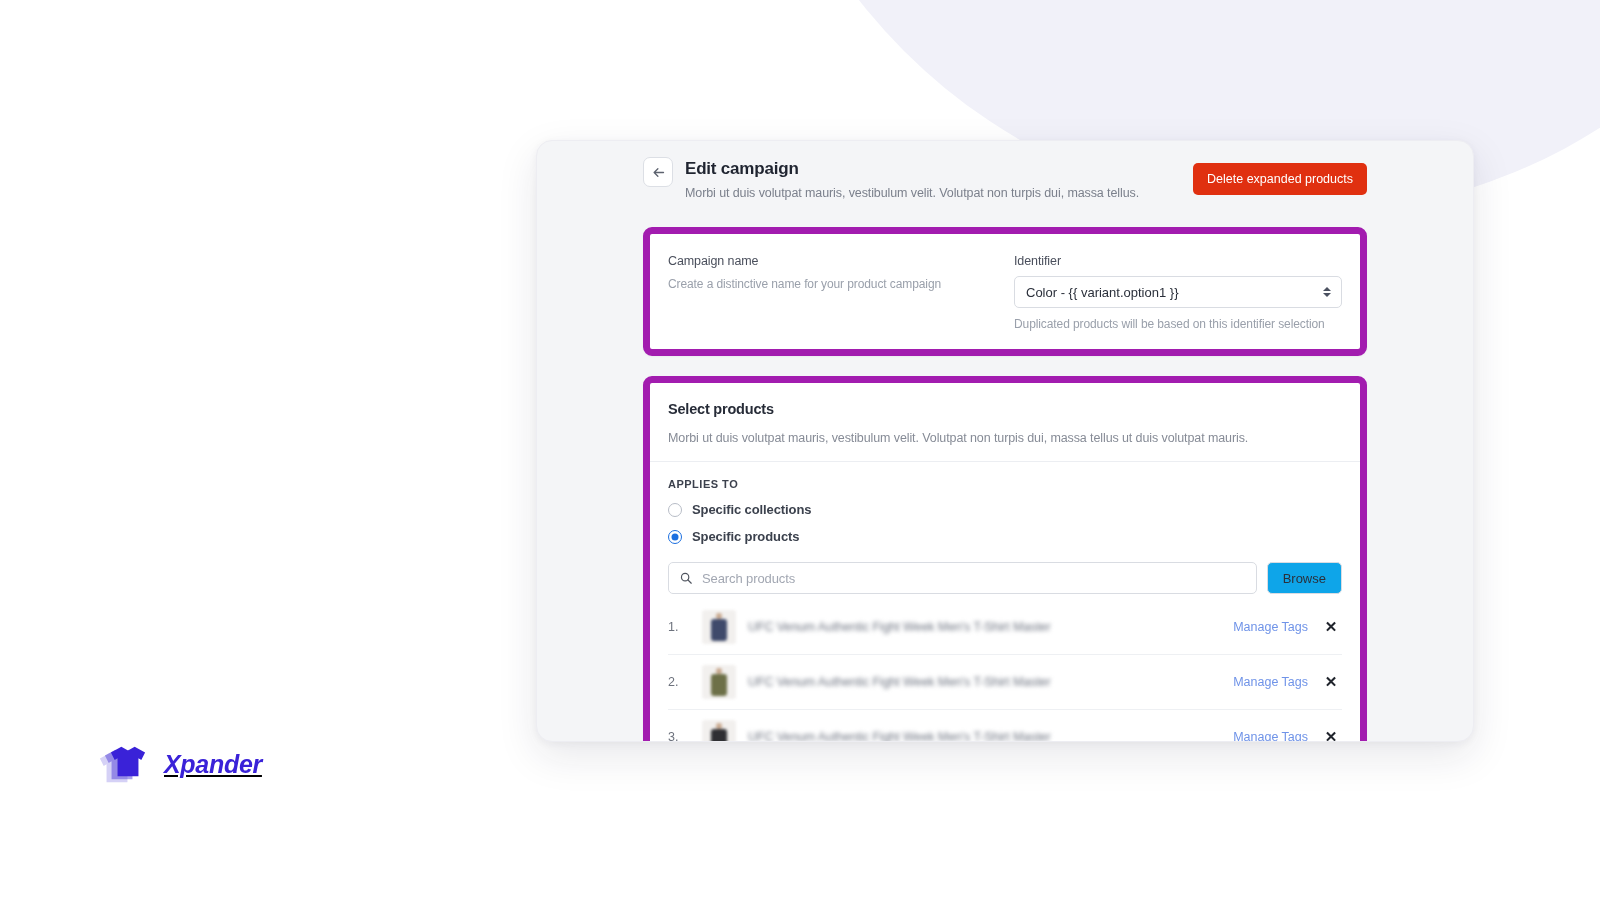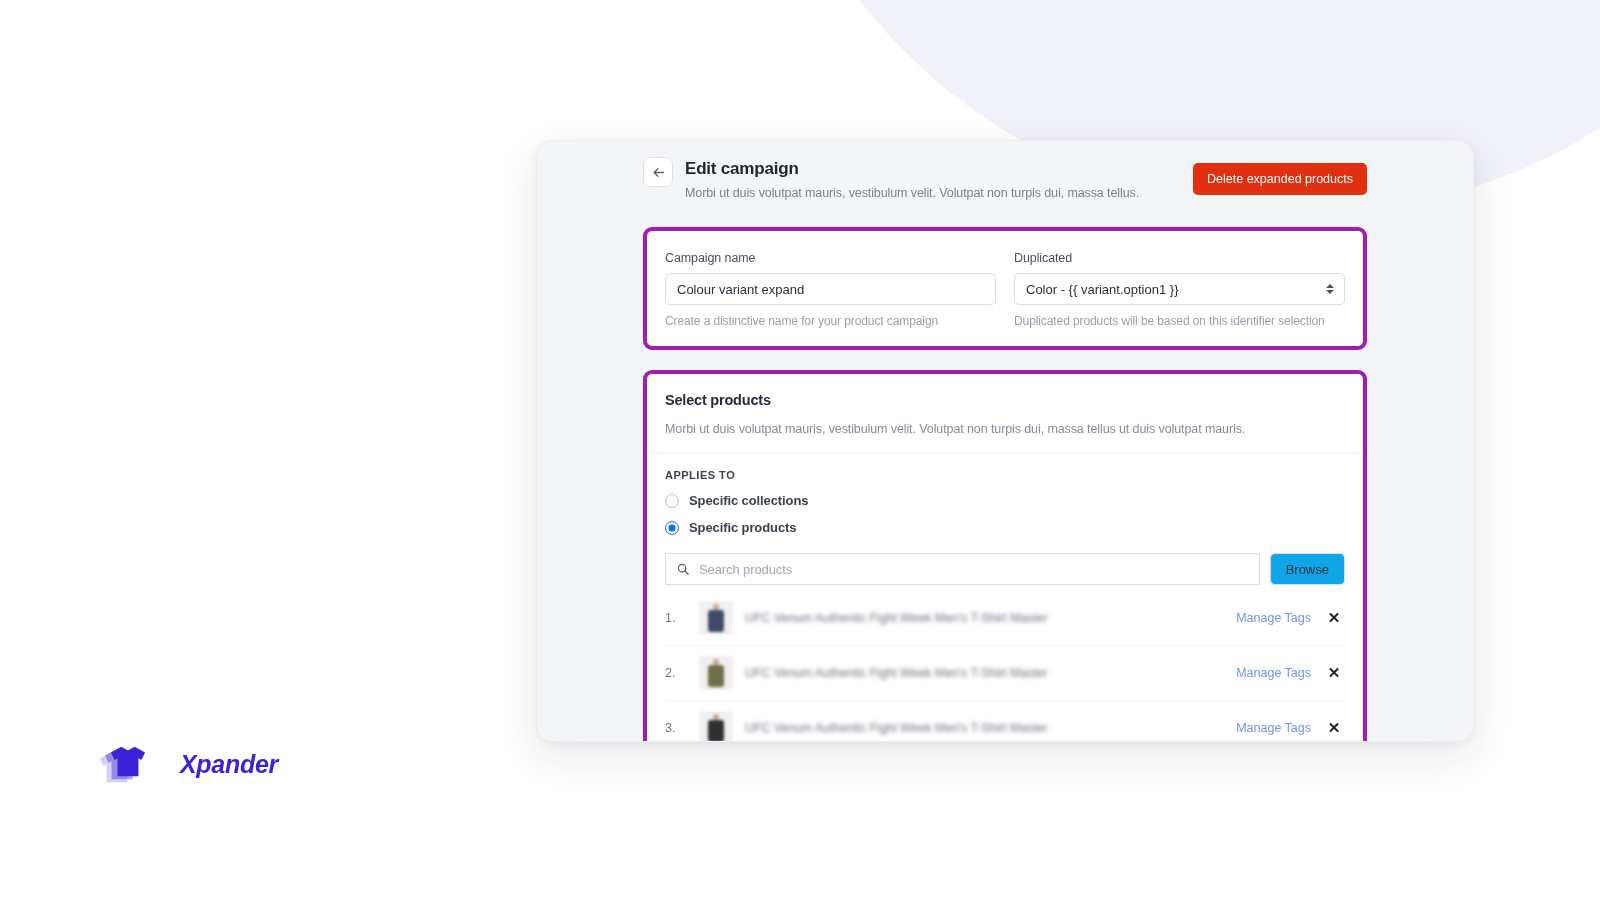--- a/index.html
+++ b/index.html
@@ -33,21 +33,21 @@
   .subcopy {
     margin-top: 38px;
     font-size: 21px;
     line-height: 1.62;
     color: #20213a;
     letter-spacing: -0.1px;
     max-width: 380px;
   }
 
   
-  .logo-wrap { position:absolute; left: 98px; top: 742px; display:flex; align-items:center; gap:30px; }
+  .logo-wrap { position:absolute; left: 98px; top: 742px; display:flex; align-items:center; gap:14px;text-decoration:underline; }
   .logo-mark { position: relative; width: 52px; height: 44px; }
   .tee { position:absolute; width: 38px; height: 38px; }
   .tee svg { display:block; width:100%; height:100%; }
   .tee.back1 { left: 0px;  top: 6px; opacity: .28; }
   .tee.back2 { left: 5px;  top: 3px; opacity: .5; }
   .tee.front { left: 11px; top: 0px; opacity: 1; }
   .logo-text {
     font-size: 25px; font-weight: 700; font-style: italic;
     color: #3a22d8; letter-spacing: -0.3px;
   }
@@ -86,21 +86,21 @@
     position:absolute; right: 106px; top: 22px;
     background:#e03010; color:#fff;
     border:none; border-radius:5px;
     font-size: 12.5px; font-family:"Liberation Sans", sans-serif;
     padding: 9px 14px; cursor:pointer; white-space:nowrap;
   }
 
   
   .card {
     background:#fff;
-    border:4px solid #a21caf;
+    border:7px solid #a21caf;
     border-radius: 9px;
     margin: 0 106px 20px 106px;
     box-shadow: 0 1px 2px rgba(30,32,60,.04);
   }
   .form-card { padding: 20px 18px 18px 18px; display:flex; gap: 18px; }
   .field { flex: 1 1 0; min-width: 0; }
   .field-label { font-size: 12.5px; color:#4a4f5c; margin-bottom: 8px; letter-spacing:-.1px; }
   .field-ctrl {
     width:100%; height: 32px;
     border:1px solid #d9dce2; border-radius:5px;
@@ -140,21 +140,21 @@
   .radio.on::after {
     content:""; position:absolute; left:50%; top:50%;
     width:7px; height:7px; border-radius:50%;
     background:#1b6fe0; transform: translate(-50%,-50%);
   }
   .radio-label { font-size: 13px; color:#3b414d; letter-spacing:-.1px;font-weight:bold; }
 
   .search-row { display:flex; gap:10px; margin-top: 18px; align-items:center; }
   .search-box {
     flex:1; height: 32px;
-    border:1px solid #d9dce2; border-radius:0; background:#fff;
+    border:1px solid #d9dce2; border-radius:5px; background:#fff;
     display:flex; align-items:center; padding: 0 10px; gap: 9px;
   }
   .search-box svg { width:14px; height:14px; flex:none; }
   .search-ph { font-size: 13px; color:#a2a7b2; letter-spacing:-.1px; }
   .browse-btn {
     height: 32px; padding: 0 15px;
     background:#0ea5e9; border:1px solid #d9dce2; border-radius:5px;
     font-size: 13px; color:#2b303b; cursor:pointer;
     font-family:"Liberation Sans", sans-serif;
   }
@@ -230,25 +230,24 @@
       <div class="head-text">
         <div class="panel-title">Edit campaign</div>
         <div class="panel-sub">Morbi ut duis volutpat mauris, vestibulum velit. Volutpat non turpis dui, massa tellus.</div>
       </div>
       <button class="delete-btn">Delete expanded products</button>
     </div>
 
     <div class="card form-card">
       <div class="field">
         <div class="field-label">Campaign name</div>
-        <div class="field-ctrl">Colour variant expand</div>
         <div class="field-help">Create a distinctive name for your product campaign</div>
       </div>
       <div class="field">
-        <div class="field-label">Duplicated</div>
+        <div class="field-label">Identifier</div>
         <div class="field-ctrl select">
           <span>Color - {{ variant.option1 }}</span>
           <span class="select-arrows">
               <i class="up"></i>
               <i class="dn"></i>
             </span>
         </div>
         <div class="field-help">Duplicated products will be based on this identifier selection</div>
       </div>
     </div>

